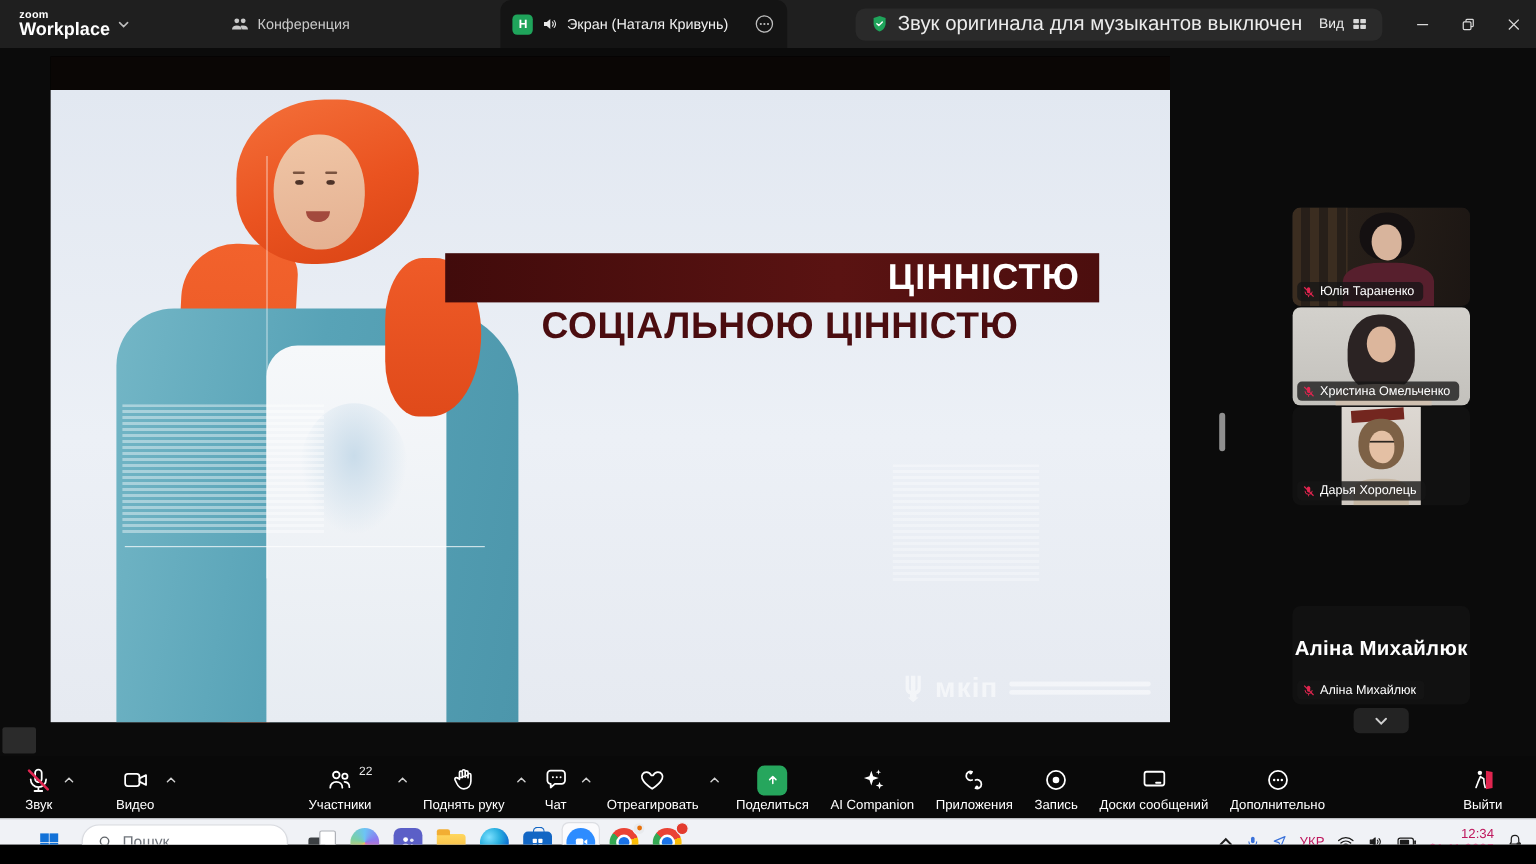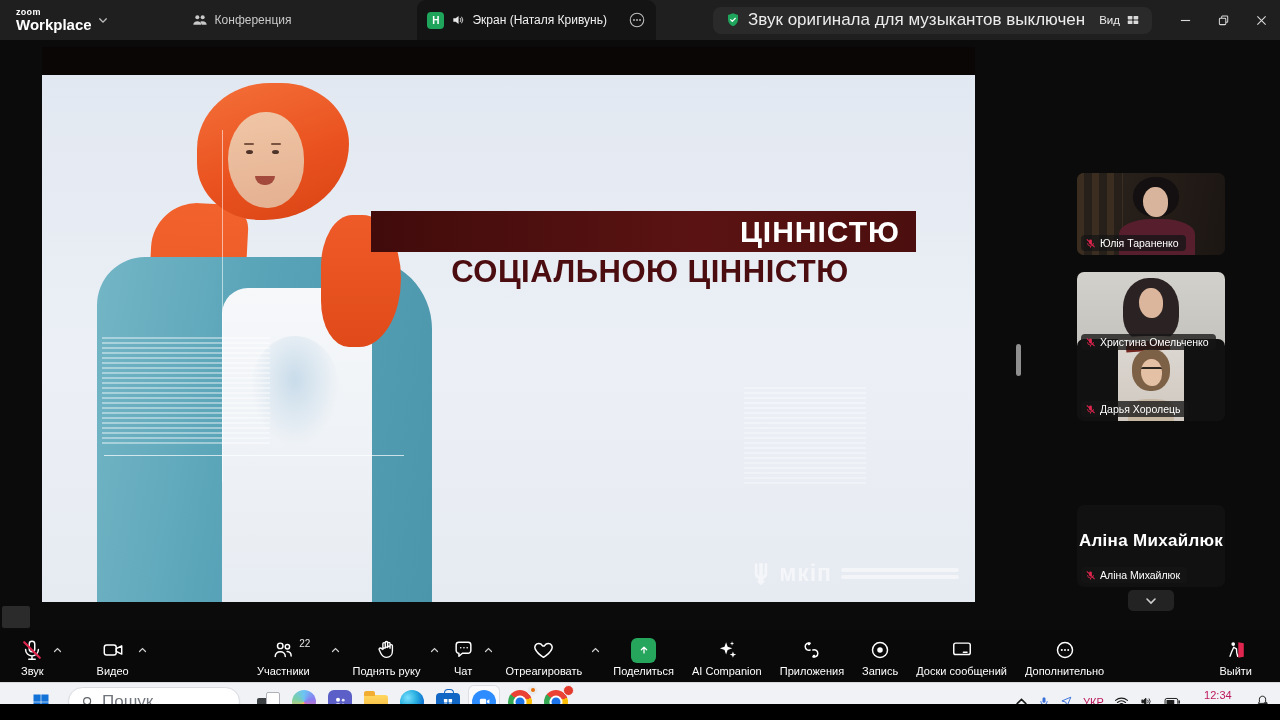--- a/index.html
+++ b/index.html
@@ -62,21 +62,21 @@
   .ministry{position:absolute;right:16px;bottom:15px;display:flex;align-items:center;gap:9px;opacity:.55}
   .ministry .mk{color:#fff;font-size:23px;font-weight:bold;letter-spacing:1px}
   .ministry .mlines span{display:block;width:118px;height:4px;background:rgba(255,255,255,.85);margin:3px 0;border-radius:2px;filter:blur(.4px)}
 
   
   .panel{position:absolute;left:975px;top:0;width:305px;height:590px;background:#0b0b0b}
   .pscroll{position:absolute;left:41px;top:304px;width:5px;height:32px;background:#8f8f8f;border-radius:3px;cursor:pointer}
   .tile{position:absolute;left:102px;width:148px;height:82px;border-radius:7px;overflow:hidden;background:#111;cursor:pointer}
   .tile div{position:absolute}
   .tile.t1{top:50px;border:2px solid #25d06a}
-  .tile.t2{top:133px}.tile.t3{top:232px}.tile.t4{top:299px}.tile.t5{top:382px}.tile.t6{top:465px}
+  .tile.t2{top:133px}.tile.t3{top:216px}.tile.t4{top:299px}.tile.t5{top:382px}.tile.t6{top:465px}
   .pname{position:absolute;left:4px;bottom:4px;display:flex;align-items:center;gap:4px;background:rgba(22,22,22,.78);border-radius:4px;padding:2px 7px 2px 4px;color:#fff;font-size:10.5px;white-space:nowrap;z-index:5}
   
   .t1-sky{left:0;top:0;width:78px;height:36px;background:#c7d6e2}
   .t1-castle{left:0;top:14px;width:66px;height:68px;background:linear-gradient(#a4502e,#8e3f22)}
   .t1-green{left:0;top:62px;width:46px;height:20px;background:#4e7a46}
   .t1-white{right:-18px;top:0;width:104px;height:100%;background:#f4f6f8;transform:skewX(-16deg)}
   .t1-yellow{right:-4px;top:0;width:26px;height:100%;background:#f6c93e;transform:skewX(-16deg)}
   .t1-logo{right:4px;top:3px;width:36px;height:27px;background:#fff;border-radius:3px;overflow:hidden}
   .t1-logo i{position:absolute;left:3px;top:3px;width:30px;height:12px;background:linear-gradient(90deg,#d9534f,#f0ad4e,#5bc0de,#5cb85c);border-radius:2px}
   .t1-logo b{position:absolute;left:3px;top:17px;width:30px;height:2px;background:#9db3c8}
@@ -118,21 +118,21 @@
   .tchev{margin-top:10px;color:#d0d0d0;cursor:pointer;padding:2px}
   .sp{flex:1}
   .cnt{position:absolute;right:-15px;top:0;font-size:10px;color:#e8e8e8}
   .share-ic{width:25px;height:25px;border-radius:6px;background:#26a65d;display:flex;align-items:center;justify-content:center}
   .zbar .mid{display:flex;align-items:flex-start;gap:4px}
 
   
   .wbar{position:absolute;left:0;top:682px;width:1280px;height:38px;background:#f0f2f6;border-top:1px solid #d8dade;display:flex;align-items:center;padding:0 6px}
   .wstart{width:34px;height:32px;display:flex;align-items:center;justify-content:center;border-radius:5px;cursor:pointer;margin-left:18px}
   .wsearch{display:flex;align-items:center;gap:7px;width:172px;height:29px;background:#fff;border:1px solid #d9dbe0;border-radius:15px;padding:0 12px;margin:0 10px;box-shadow:0 1px 2px rgba(0,0,0,.06)}
-  .wsearch input{border:none;outline:none;background:transparent;font-size:17px;width:110px;color:#ef4444}
+  .wsearch input{border:none;outline:none;background:transparent;font-size:13px;width:110px;color:#ef4444}
   .wsearch input::placeholder{color:#70757c}
   .wapp{position:relative;width:30px;height:32px;display:flex;align-items:center;justify-content:center;border-radius:5px;cursor:pointer;margin:0 3px}
   .wapp.run:after{content:'';position:absolute;bottom:1px;left:50%;transform:translateX(-50%);width:7px;height:3px;border-radius:2px;background:#9aa0a6}
   .wapp.zactive{background:#fbfbfd;box-shadow:0 0 0 1px #dcdee3}
   .wapp.zactive:after{content:'';position:absolute;bottom:1px;left:50%;transform:translateX(-50%);width:17px;height:3px;border-radius:2px;background:#2d8cff}
   .chrome{position:relative;width:24px;height:24px;border-radius:50%;background:conic-gradient(from -50deg,#ea4335 0 33%,#fbbc05 0 66%,#34a853 0 100%)}
   .chrome i{position:absolute;left:50%;top:50%;transform:translate(-50%,-50%);width:13px;height:13px;background:#fff;border-radius:50%}
   .chrome i:after{content:'';position:absolute;left:2px;top:2px;width:9px;height:9px;background:#1a73e8;border-radius:50%}
   .badge{position:absolute;top:-1px;right:-3px;width:11px;height:11px;border-radius:50%;border:1px solid #f0f2f6}
   .badge.gray{background:#e8eaed}
@@ -144,21 +144,21 @@
   .folder{position:relative;width:24px;height:17px;margin-top:4px;background:linear-gradient(#ffd75e,#f5b43c);border-radius:2px 3px 3px 3px}
   .folder:before{content:'';position:absolute;top:-4px;left:0;width:11px;height:5px;background:#f2ae33;border-radius:2px 2px 0 0}
   .store{width:24px;height:21px;margin-top:3px;background:#1266c4;border-radius:4px;display:flex;align-items:center;justify-content:center;position:relative}
   .store:before{content:'';position:absolute;top:-4px;left:8px;width:8px;height:5px;border:1.5px solid #1266c4;border-bottom:none;border-radius:4px 4px 0 0}
   .tview{position:relative;width:23px;height:20px}
   .tview i{position:absolute;left:0;bottom:0;width:14px;height:14px;background:#3c4043;border-radius:2px}
   .tview b{position:absolute;right:0;top:0;width:14px;height:14px;background:#fff;border:1px solid #aeb1b7;border-radius:2px}
   .zoomapp{width:24px;height:24px;border-radius:50%;background:#2d8cff;display:flex;align-items:center;justify-content:center}
   .tray{margin-left:auto;display:flex;align-items:center;gap:10px;padding-right:4px;color:#be185d}
   .tray .lang{font-size:11px;cursor:pointer}
-  .clock{text-align:center;font-size:11px;line-height:13px;cursor:pointer}
+  .clock{text-align:right;font-size:11px;line-height:13px;cursor:pointer}
   .trayic{cursor:pointer;display:flex;align-items:center}
 </style>
 </head>
 <body>
 
 <div id="app">
 
   <div class="titlebar">
     <div class="tb-logo">
       <div>

